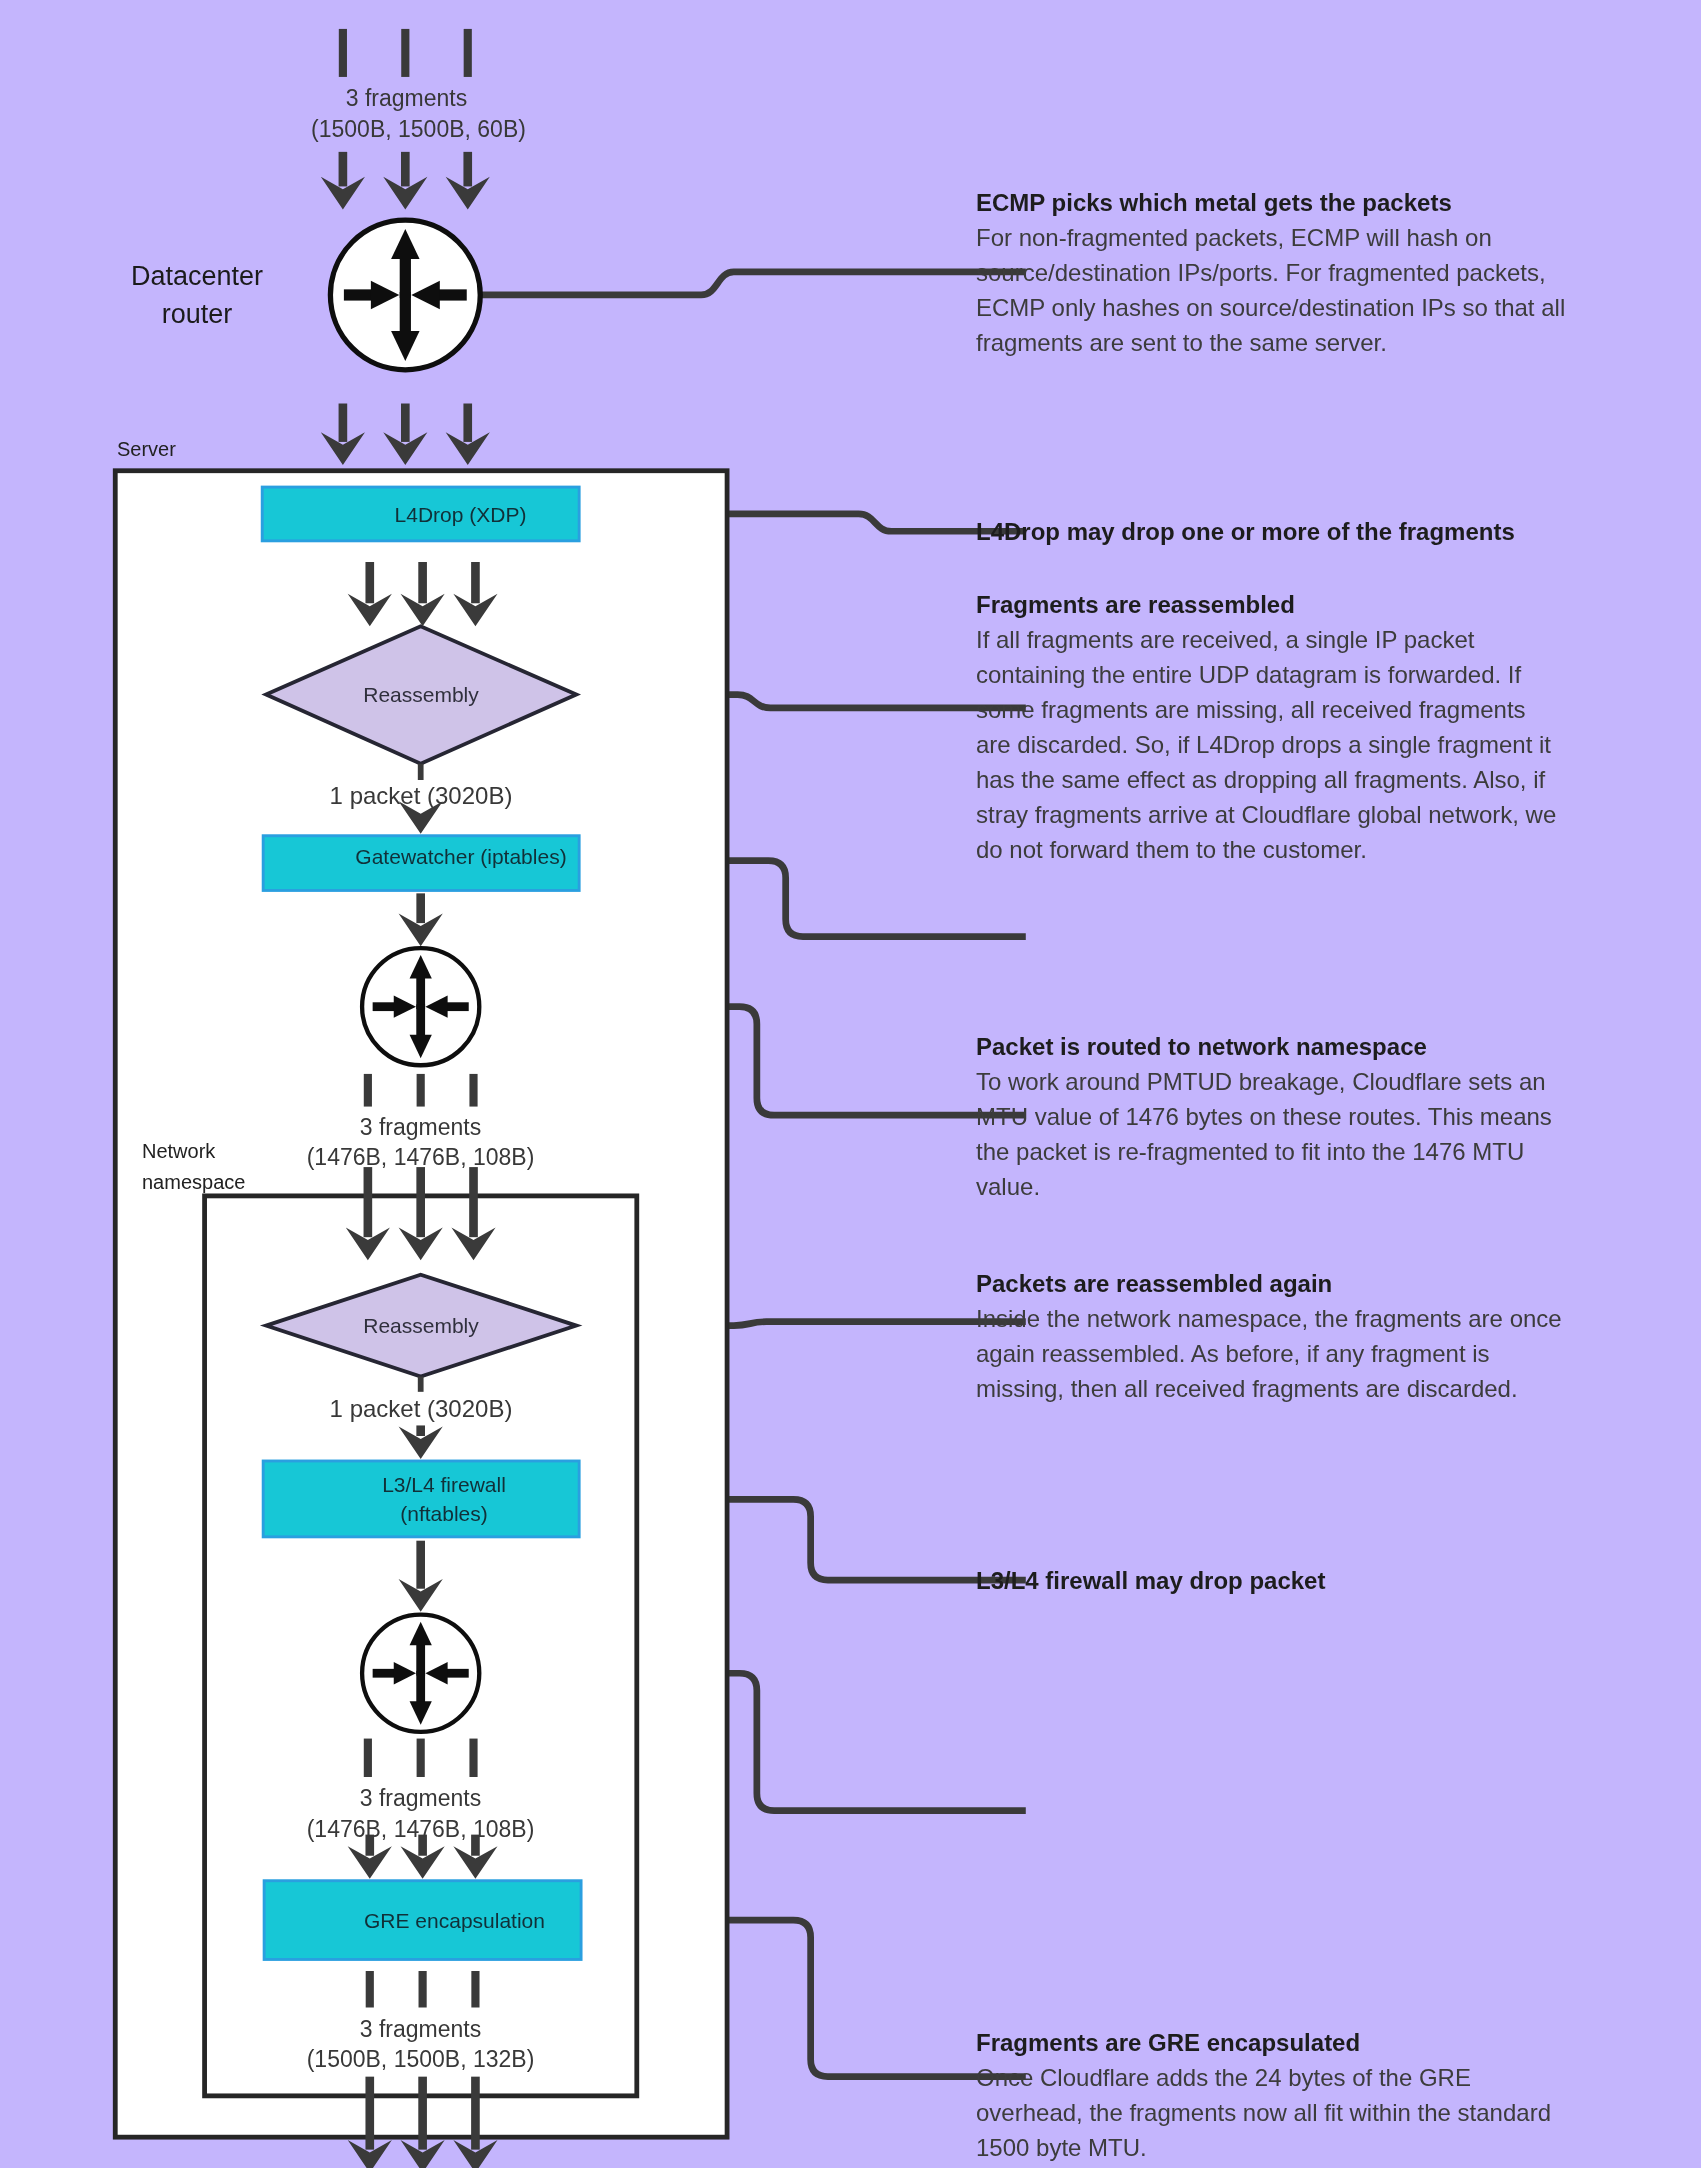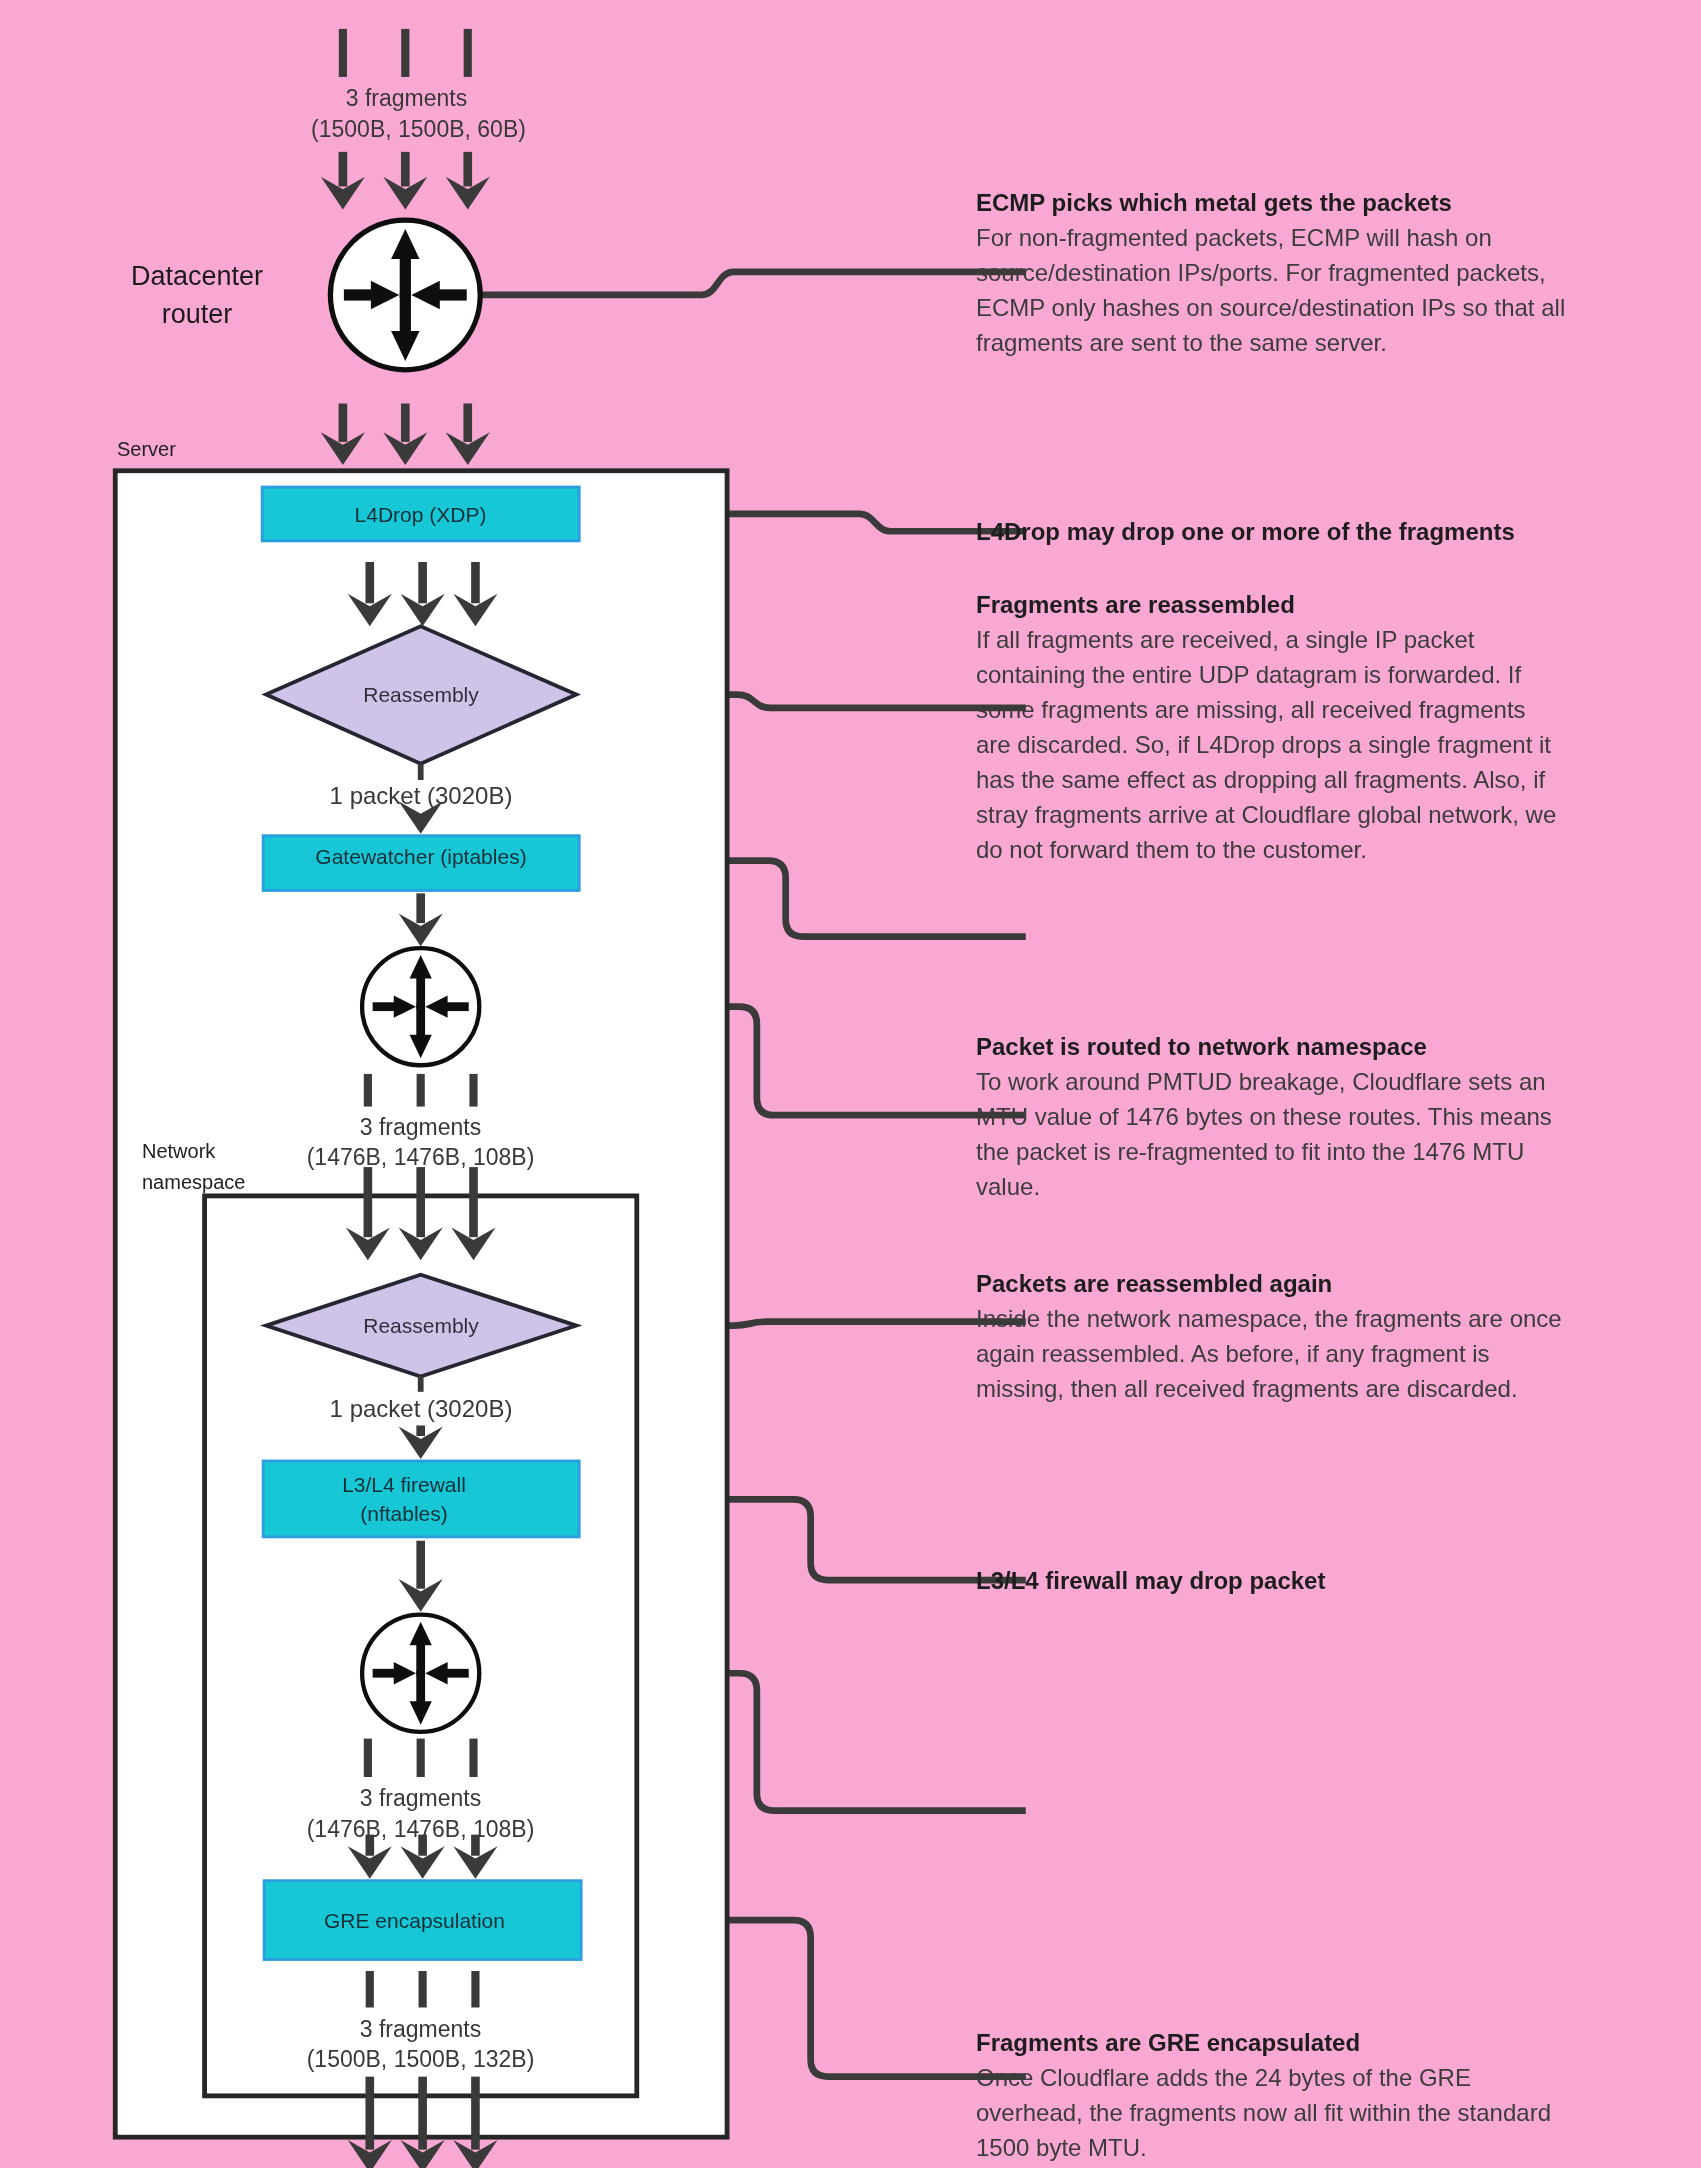--- a/index.html
+++ b/index.html
@@ -1,22 +1,22 @@
 <!DOCTYPE html>
 <html><head>
 <meta charset="utf-8">
 <style>
   html,body{margin:0;padding:0;background:#ffffff;}
-  .canvas{position:relative;width:1701px;height:2168px;background:#f9a8d4;
+  .canvas{position:relative;width:1701px;height:2168px;background:#c4b5fd;
           font-family:"Liberation Sans",sans-serif;overflow:hidden;}
   .canvas svg{position:absolute;left:0;top:0;}
   .label{position:absolute;color:#3c3c3c;}
   .flow-label{font-size:23px;line-height:31px;text-align:center;color:#383838;}
   .box-label{display:flex;align-items:center;justify-content:center;text-align:center;
-             font-size:21px;color:#113038;white-space:pre-line;line-height:29px;}
+             font-size:21px;color:#113038;white-space:pre-line;line-height:29px;padding-left:40px;}
   .diamond-label{display:flex;align-items:center;justify-content:center;
              font-size:21px;color:#30303d;}
   .outer-label{font-size:20px;color:#222;line-height:31px;}
   .big-label{font-size:27px;line-height:38px;color:#1b1b1b;text-align:center;}
   .note{position:absolute;left:976px;width:623px;}
   .note .hd{font-weight:bold;font-size:24px;line-height:35px;color:#1d1d1d;}
   .note .bd{font-size:24px;line-height:35px;color:#3c3c3c;white-space:pre-line;}
 </style>
 </head>
 <body>

